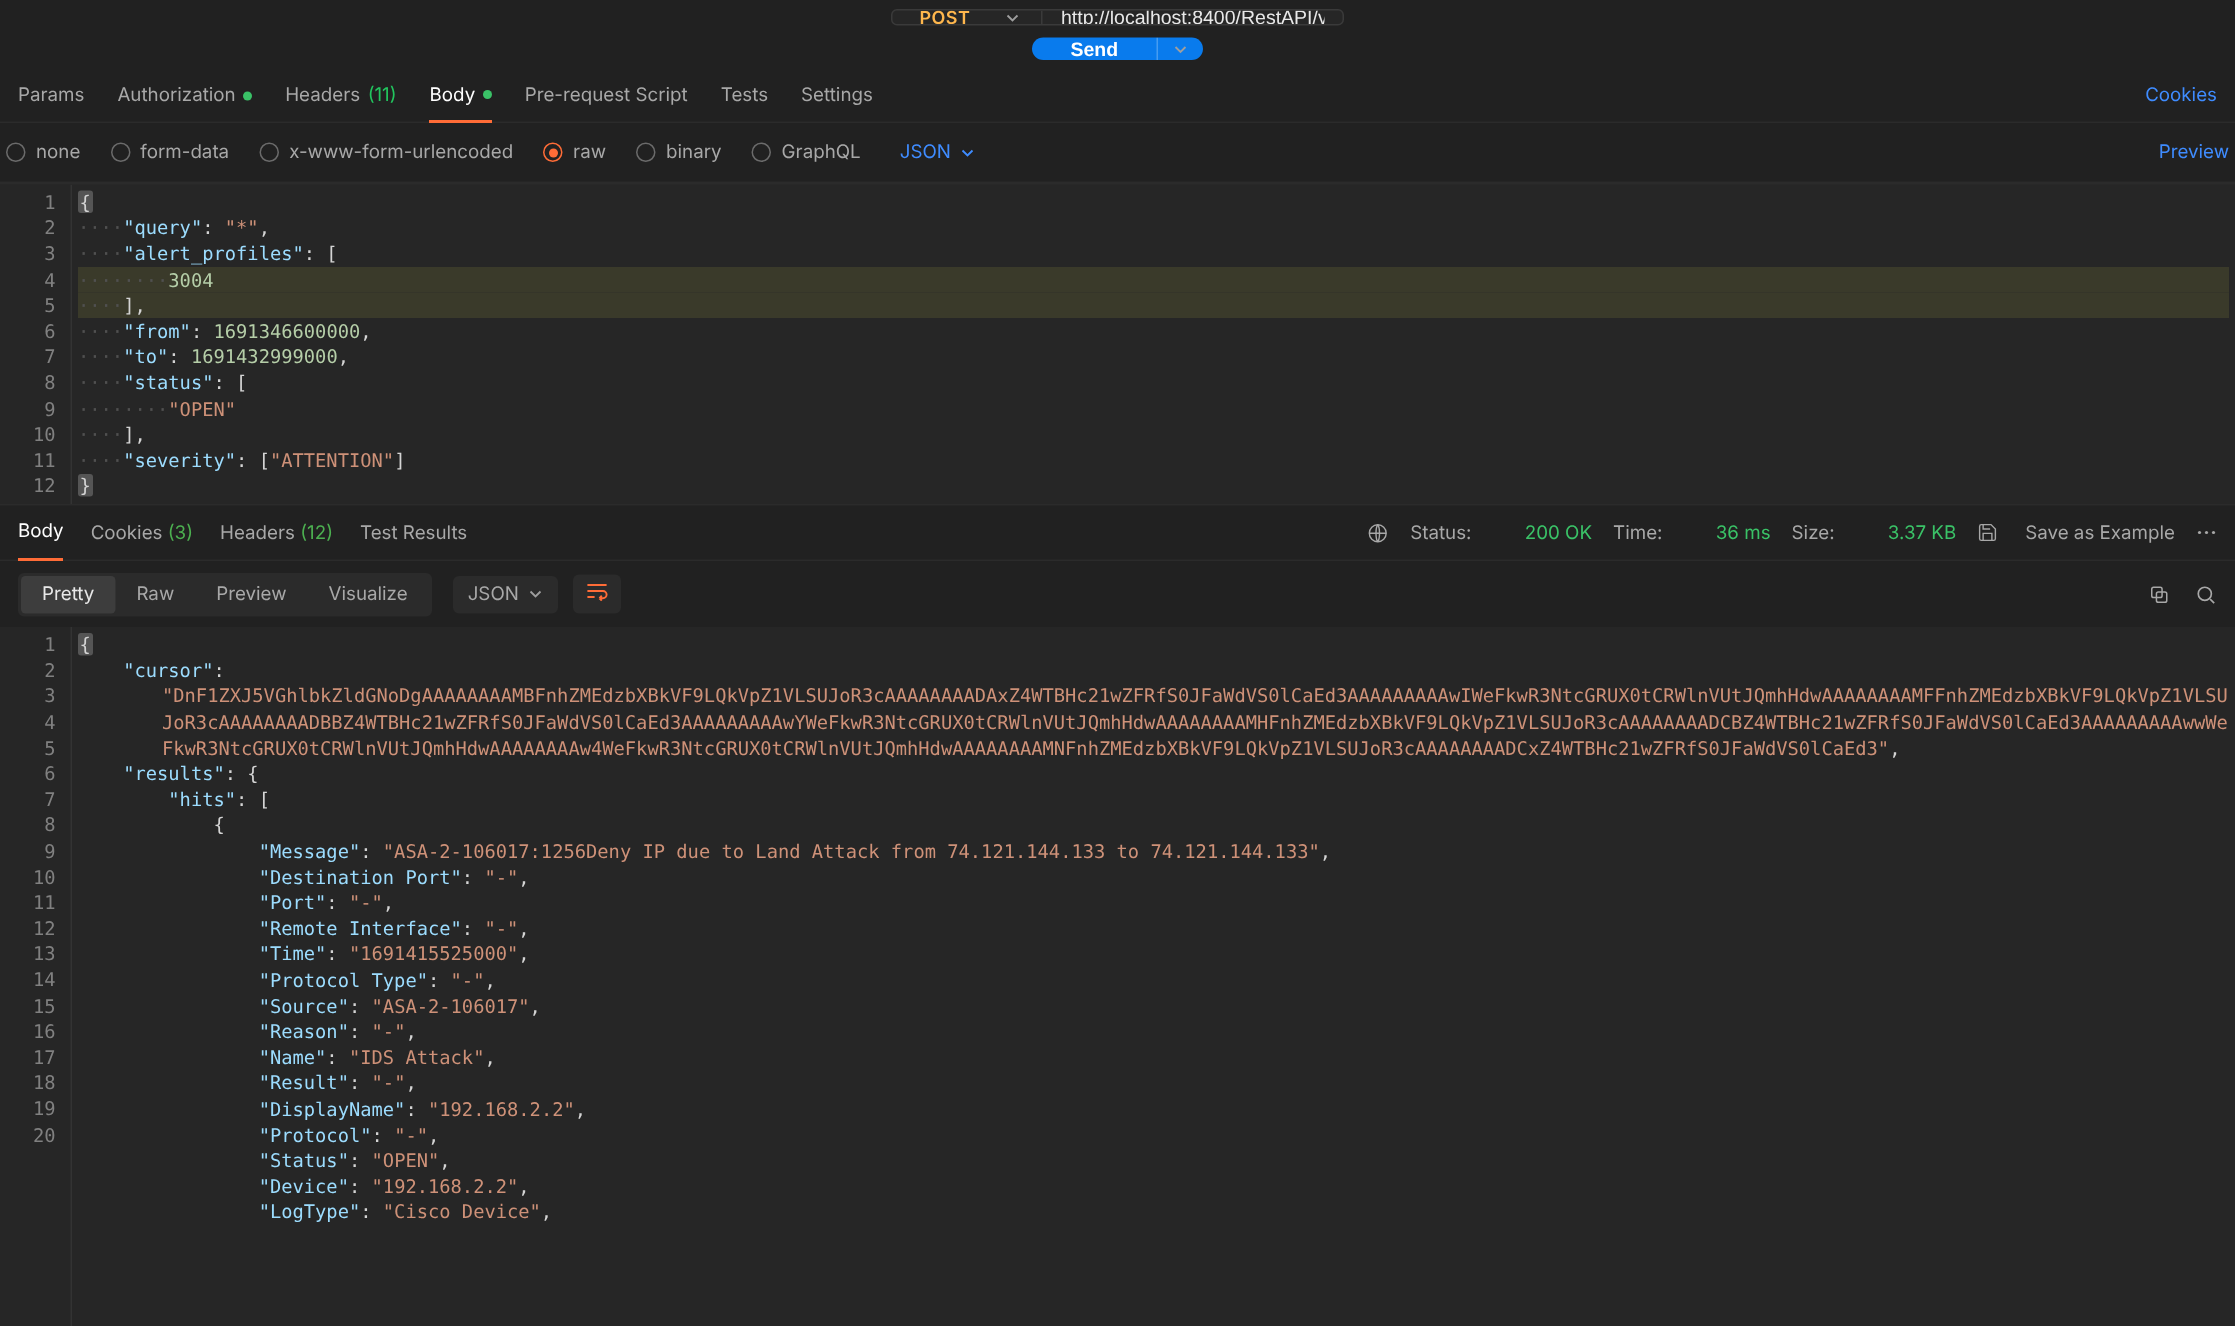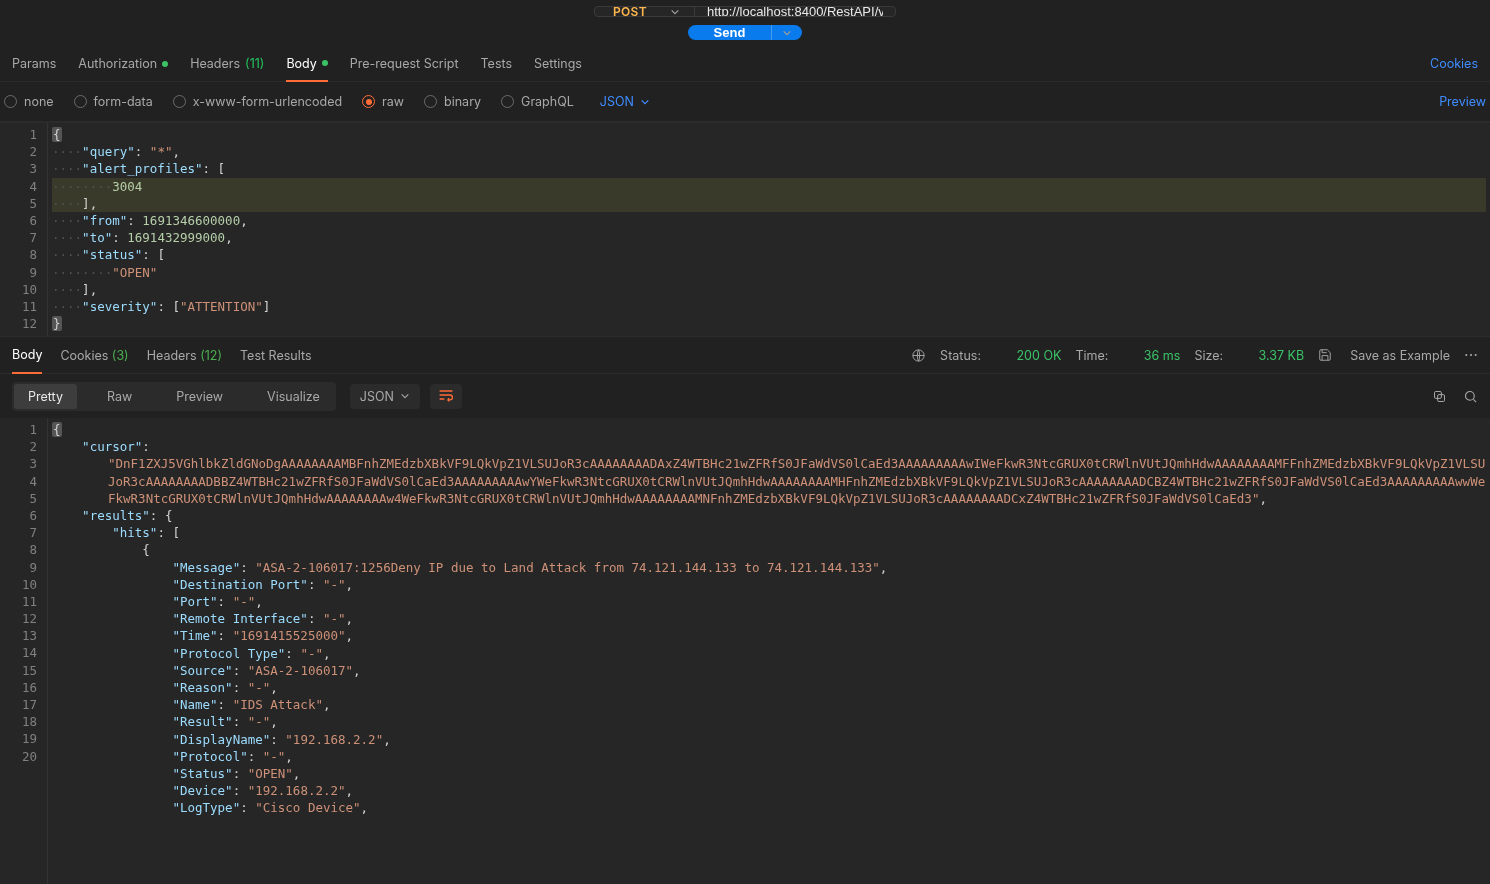--- a/index.html
+++ b/index.html
@@ -174,21 +174,21 @@
   .globe-icon svg { width:15px; height:15px; }
 
   
   .resp-view {
     display:flex; align-items:center; gap:0;
     height:44px; padding: 6px 12px;
     font-size:12.5px; color:#a8a8a8;
   }
   .seg {
     display:flex; background:#2b2b2b; border-radius:4px;
-    padding:2px; gap:16px;
+    padding:2px; gap:0;
   }
   .seg .seg-item { padding:5px 14px; cursor:pointer; border-radius:3px;}
   .seg .seg-item.active { background:#3d3d3d; color:#e8e8e8; }
   .resp-dd {
     margin-left:14px; display:flex; align-items:center; gap:6px;
     background:#2b2b2b; padding:5px 10px; border-radius:4px; cursor:pointer;
     color:#a8a8a8;
   }
   .wrap-btn {
     margin-left:10px; background:#2b2b2b; padding:4px 8px; border-radius:4px;

